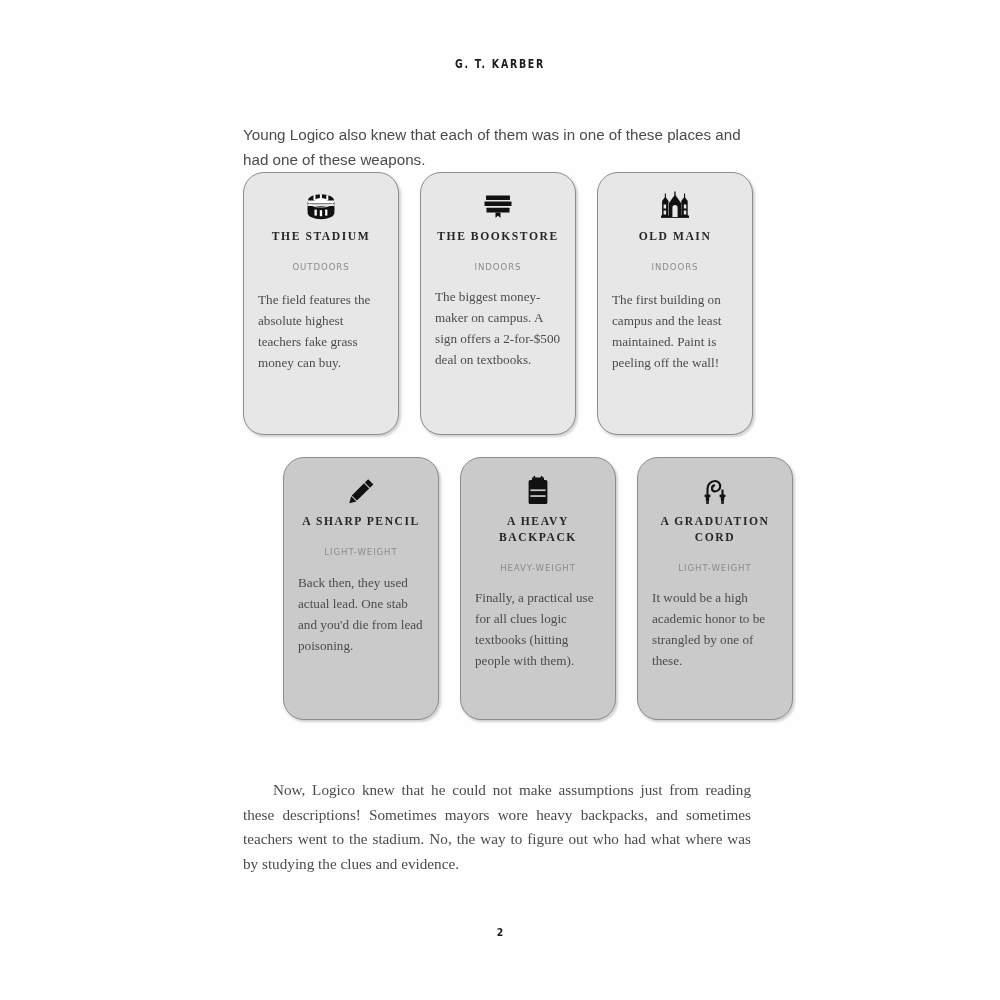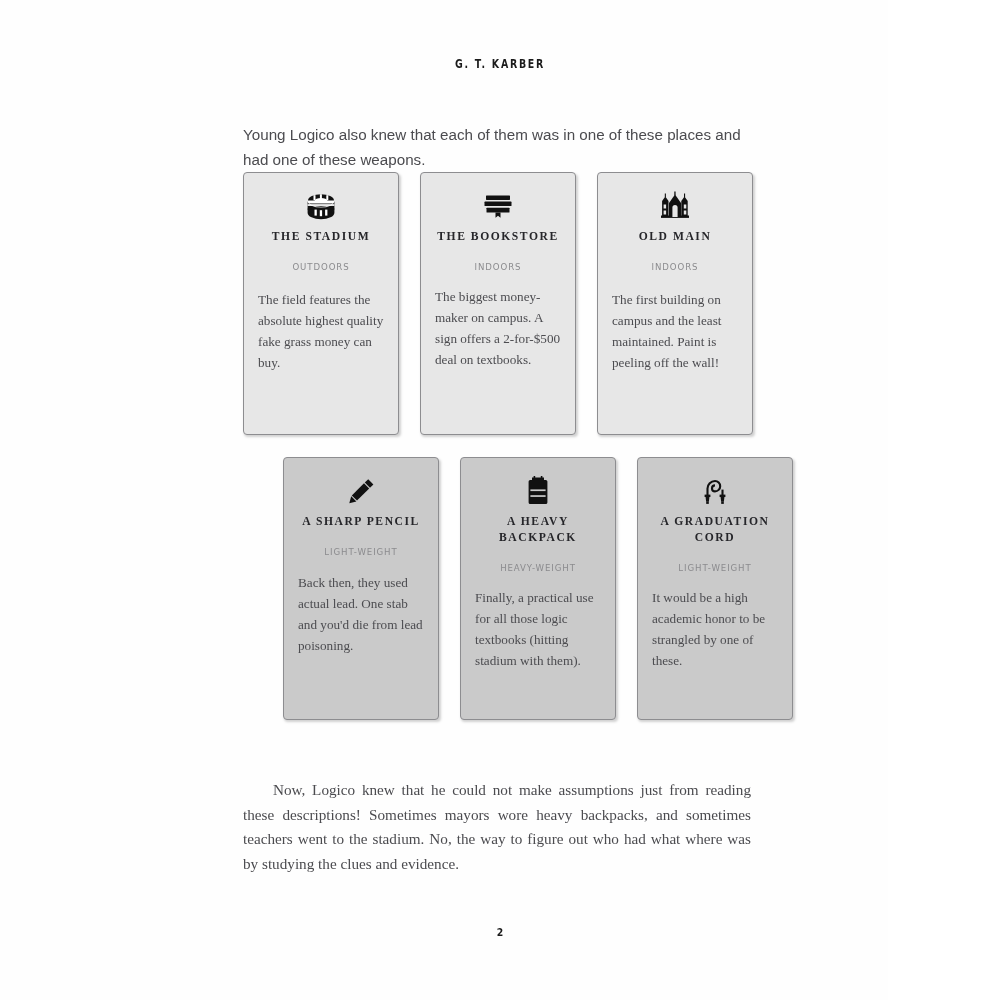--- a/index.html
+++ b/index.html
@@ -64,21 +64,21 @@
     justify-content: space-between;
     width: 510px;
   }
   .row.row-2 { margin-top: 22px; padding-left: 40px; }
 
   .card {
     position: relative;
     width: 156px;
     height: 263px;
     box-sizing: border-box;
-    border-radius: 4px;
+    border-radius: 21px;
     border: 1px solid #8d8d90;
     padding: 16px 14px 10px 14px;
     box-shadow: 1.5px 2px 2.5px rgba(0,0,0,0.18);
   }
   .row-1 .card { background: #e7e7e7; }
   .row-2 .card { background: #cacaca; }
 
   .card-icon {
     height: 34px;
     display: flex;
@@ -178,21 +178,21 @@
               <rect x="16.8" y="19.2" width="2.3" height="6" fill="#fff"></rect>
               <rect x="22.1" y="18.6" width="2.3" height="6" fill="#fff"></rect>
               <rect x="10.5" y="4.2" width="2" height="5" fill="#fff"></rect>
               <rect x="16.9" y="3.2" width="2" height="5" fill="#fff"></rect>
               <rect x="23.3" y="4.2" width="2" height="5" fill="#fff"></rect>
             </g>
           </svg>
         </div>
         <div class="card-title">THE STADIUM</div>
         <div class="card-sub">OUTDOORS</div>
-        <div class="card-desc">The field features the absolute highest quality fake grass money can buy.</div>
+        <div class="card-desc">The field features the absolute highest teachers fake grass money can buy.</div>
       </div>
 
       <div class="card two-line">
         <div class="card-icon">
           <svg width="32" height="30" viewBox="0 0 32 30" aria-hidden="true">
             <g fill="#111">
               <rect x="4" y="4.5" width="24" height="4.4" rx="0.6"></rect>
               <rect x="2.5" y="10.6" width="27" height="4.4" rx="0.6"></rect>
               <rect x="4.5" y="16.7" width="23" height="4.8" rx="0.6"></rect>
               <path d="M13.5 21.5 h5 v5.2 l-2.5 -2 l-2.5 2 z"></path>
@@ -255,21 +255,21 @@
               <rect x="8.6" y="0" width="1.6" height="2.2"></rect>
               <rect x="15.8" y="0" width="1.6" height="2.2"></rect>
               <path d="M5.2 4 h15.6 a1.6 1.6 0 0 1 1.6 1.6 v20.8 a1.6 1.6 0 0 1 -1.6 1.6 h-15.6 a1.6 1.6 0 0 1 -1.6 -1.6 v-20.8 a1.6 1.6 0 0 1 1.6 -1.6 z"></path>
               <rect x="5.4" y="13.4" width="15.2" height="1.7" fill="#cacaca"></rect>
               <rect x="5.4" y="19.2" width="15.2" height="1.7" fill="#cacaca"></rect>
             </g>
           </svg>
         </div>
         <div class="card-title">A HEAVY BACKPACK</div>
         <div class="card-sub">HEAVY-WEIGHT</div>
-        <div class="card-desc">Finally, a practical use for all those logic textbooks (hitting stadium with them).</div>
+        <div class="card-desc">Finally, a practical use for all clues logic textbooks (hitting people with them).</div>
       </div>
 
       <div class="card two-line">
         <div class="card-icon">
           <svg width="30" height="30" viewBox="0 0 30 30" aria-hidden="true">
             <g fill="none" stroke="#111" stroke-width="2.1">
               <path d="M7.5 19 V12.5 A7.5 7.5 0 0 1 15 5 A5.2 5.2 0 0 1 20.2 10.2 A5.2 5.2 0 0 1 15 15.4 A3 3 0 0 1 15 9.4"></path>
               <path d="M22.5 19 V13.6"></path>
             </g>
             <g fill="#111">

